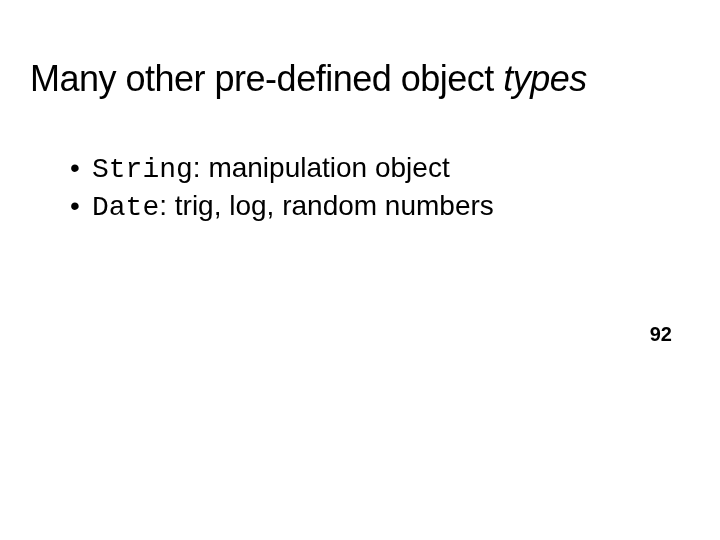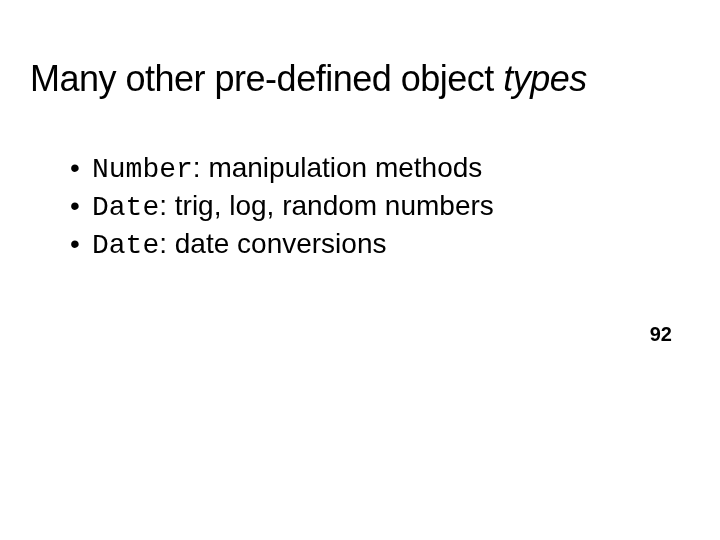--- a/index.html
+++ b/index.html
@@ -62,25 +62,22 @@
 <body>
 
 <div class="slide">
 
   <div class="title">
     <span>Many other pre-defined object </span><span class="italic">types</span>
   </div>
 
   <div class="bullets">
     <div class="bullet">
-      <span class="dot">•</span><span class="code">Number</span><span>: manipulation methods</span>
+      <span class="dot">•</span><span class="code">String</span><span>: manipulation object</span>
     </div>
     <div class="bullet">
       <span class="dot">•</span><span class="code">Date</span><span>: trig, log, random numbers</span>
-    </div>
-    <div class="bullet">
-      <span class="dot">•</span><span class="code">Date</span><span>: date conversions</span>
     </div>
   </div>
 
   <div class="pagenum">92</div>
 
 </div>
 
 </body></html>

